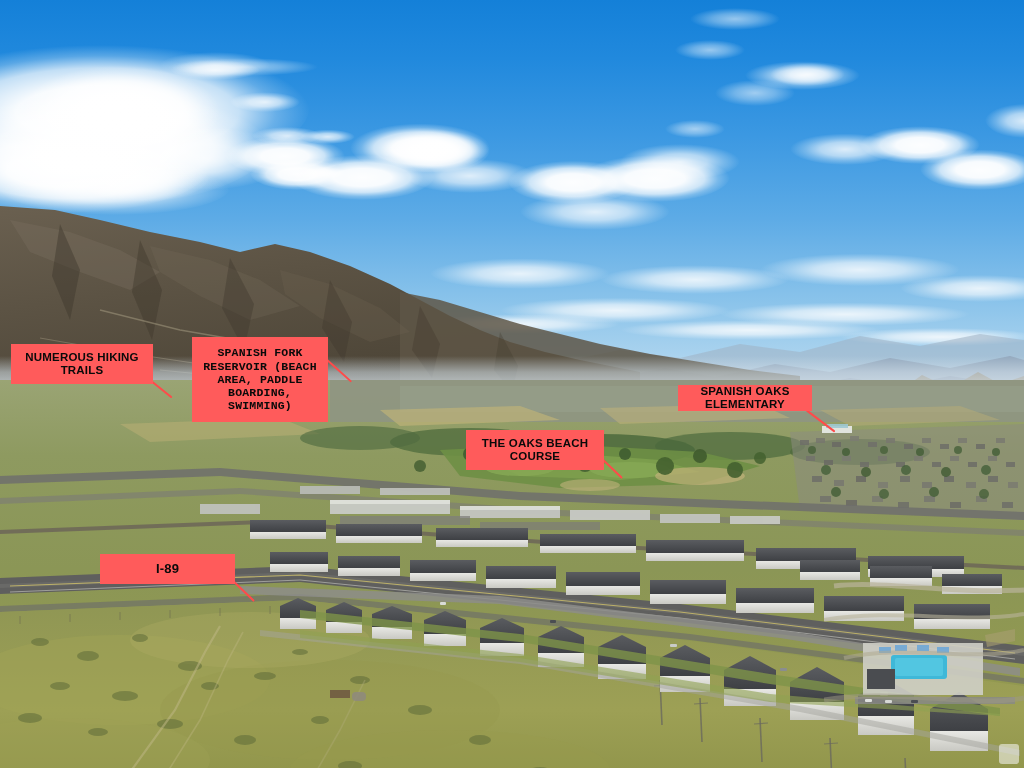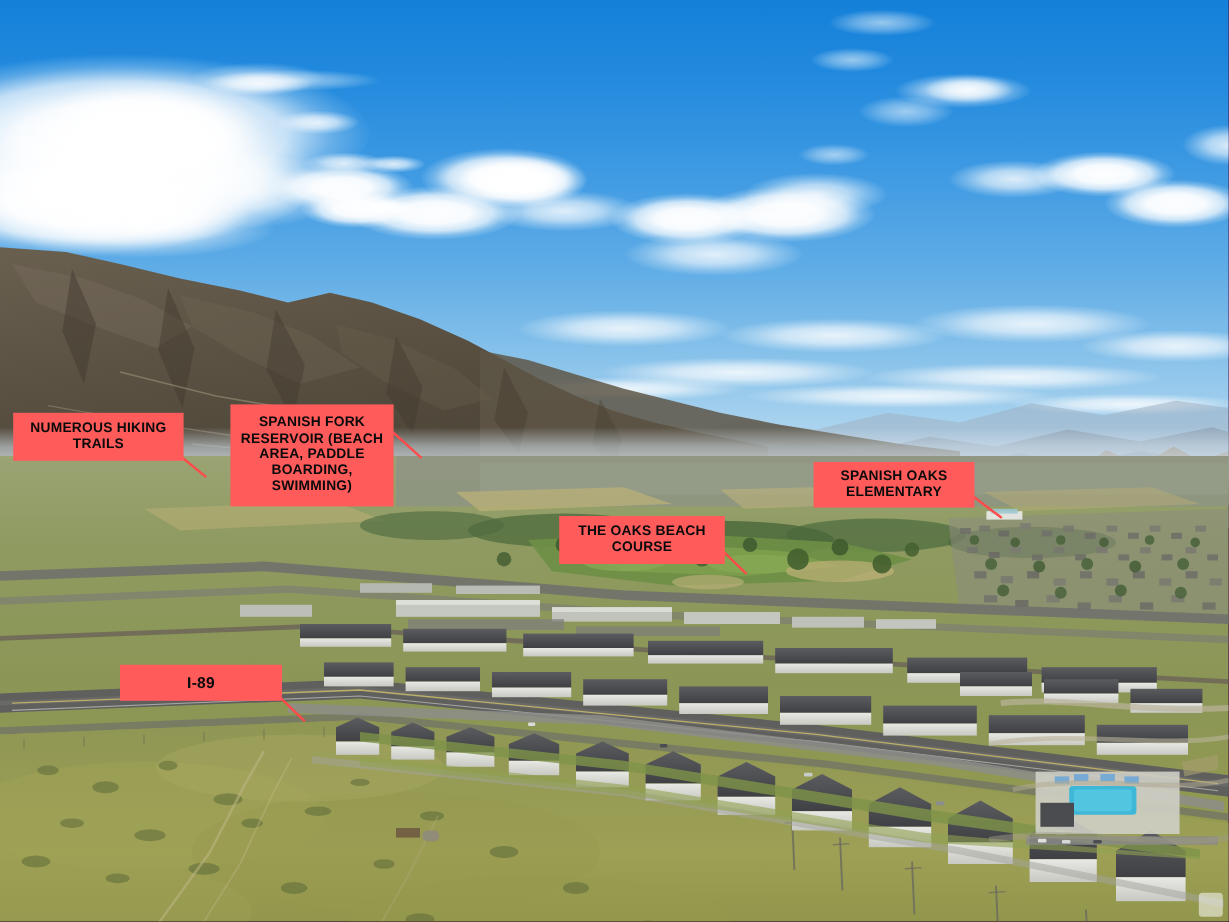--- a/index.html
+++ b/index.html
@@ -10,21 +10,21 @@
   }
   body {
     font-family: "Liberation Sans", sans-serif;
   }
 
   #stage {
     position: relative;
     width: 1024px;
     height: 768px;
     overflow: hidden;
-    background: #701a75;
+    background: #a21caf;
   }
 
   
   .sky {
     position: absolute;
     left: 0; top: 0;
     width: 1024px;
     height: 420px;
     background: linear-gradient(to bottom,
         #1480d8 0%,
@@ -587,26 +587,26 @@
     <path d="M10,6 C60,0 120,14 200,10" stroke="#B9B49B" stroke-width="5" fill="none" opacity="0.7"></path>
     <path d="M0,40 C70,28 140,44 200,34" stroke="#B9B49B" stroke-width="4" fill="none" opacity="0.6"></path>
     <path d="M20,78 C80,64 150,82 200,70" stroke="#AEA992" stroke-width="4" fill="none" opacity="0.55"></path>
     <path d="M0,120 C70,108 150,128 200,118" stroke="#9E9A86" stroke-width="5" fill="none" opacity="0.5"></path>
   </svg>
 
   <div class="leader" style="left:150px; top:379px; width:28px; height:2.4px; transform:rotate(39deg);"></div>
   <div class="label-box" style="left:11px; top:344px; width:142px; height:40px; font-size:11.5px;">NUMEROUS HIKING TRAILS</div>
 
   <div class="leader" style="left:326px; top:358px; width:34px; height:2.4px; transform:rotate(42deg);"></div>
-  <div class="label-box" style="left:192px; top:337px; width:136px; height:85px; font-size:11.5px;">SPANISH FORK RESERVOIR (BEACH AREA, PADDLE BOARDING, SWIMMING)</div>
+  <div class="label-box" style="left:192px; top:337px; width:136px; height:85px; font-size:11.5px;font-family:Liberation Mono, monospace;">SPANISH FORK RESERVOIR (BEACH AREA, PADDLE BOARDING, SWIMMING)</div>
 
   <div class="leader" style="left:599px; top:455px; width:32px; height:2.4px; transform:rotate(44deg);"></div>
   <div class="label-box" style="left:466px; top:430px; width:138px; height:40px; font-size:11.5px;">THE OAKS BEACH COURSE</div>
 
   <div class="leader" style="left:806px; top:409px; width:36px; height:2.4px; transform:rotate(37deg);"></div>
-  <div class="label-box" style="left:678px; top:385px; width:134px; height:38px; font-size:11.5px;">SPANISH OAKS ELEMENTARY</div>
+  <div class="label-box" style="left:678px; top:385px; width:134px; height:26px; font-size:11.5px;">SPANISH OAKS ELEMENTARY</div>
 
   <div class="leader" style="left:231px; top:578px; width:32px; height:2.4px; transform:rotate(44deg);"></div>
   <div class="label-box" style="left:100px; top:554px; width:135px; height:30px; font-size:13px;">I-89</div>
 
   <div class="watermark"></div>
 
 </div>
 
 </body></html>

